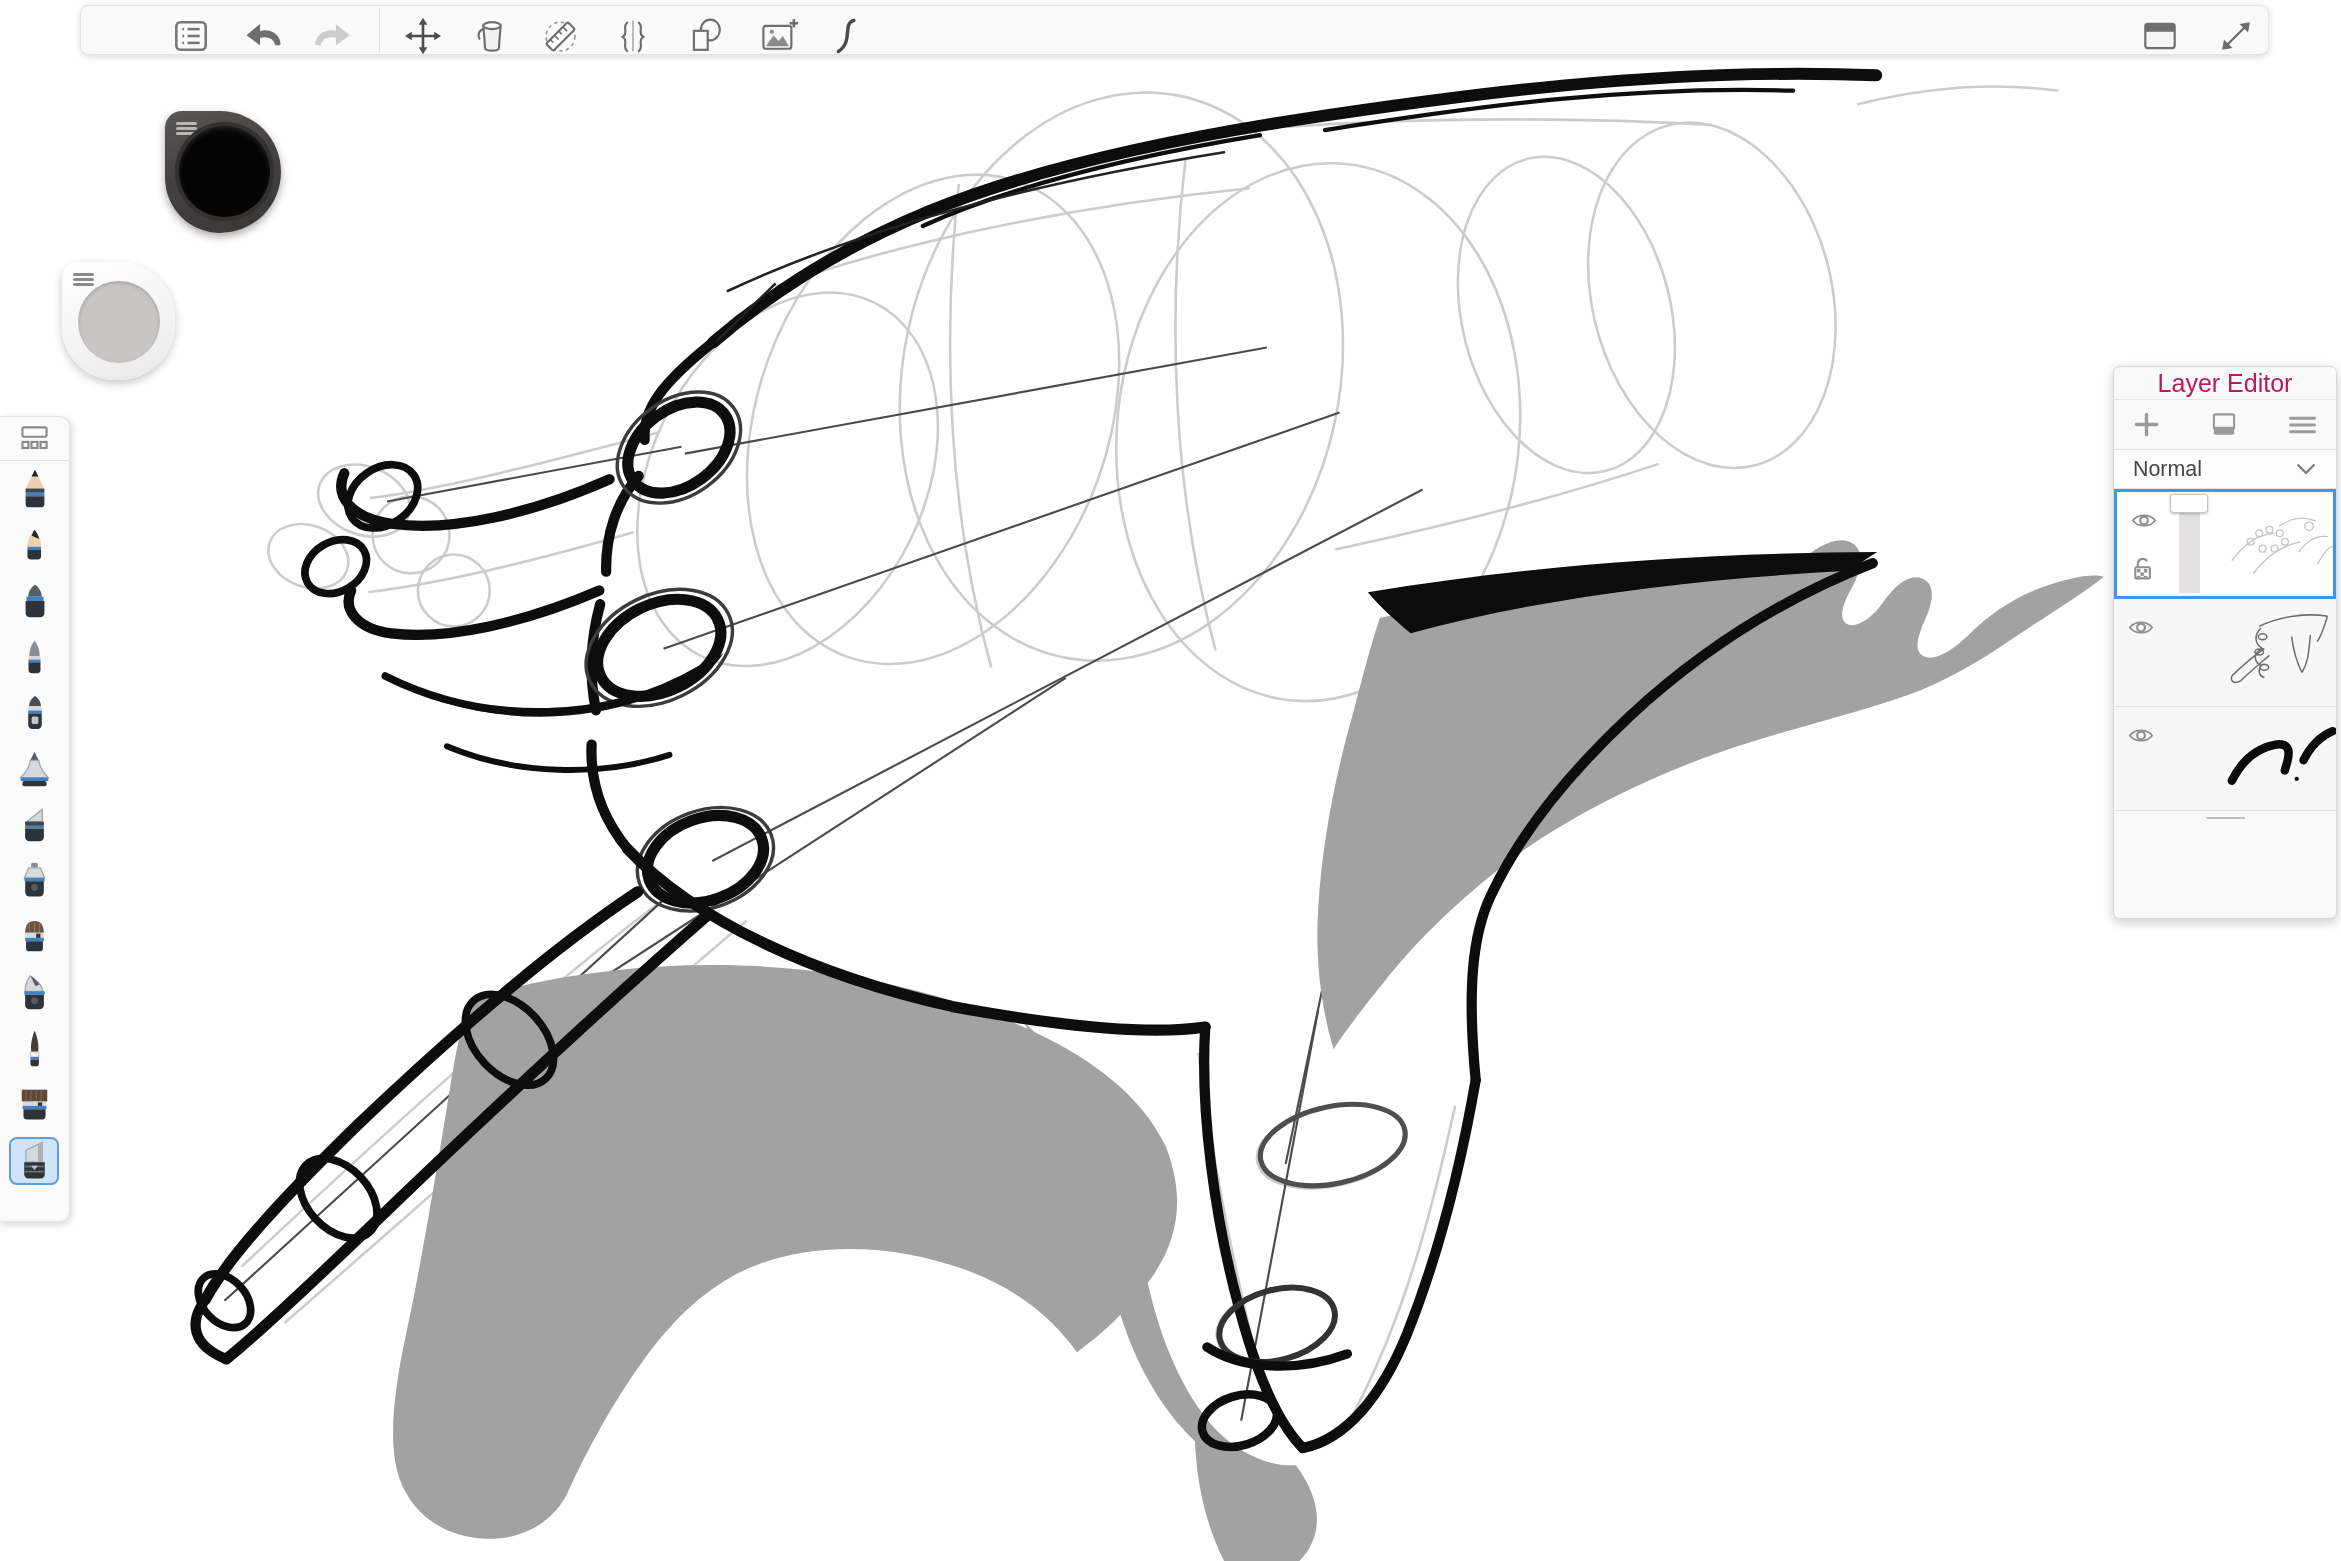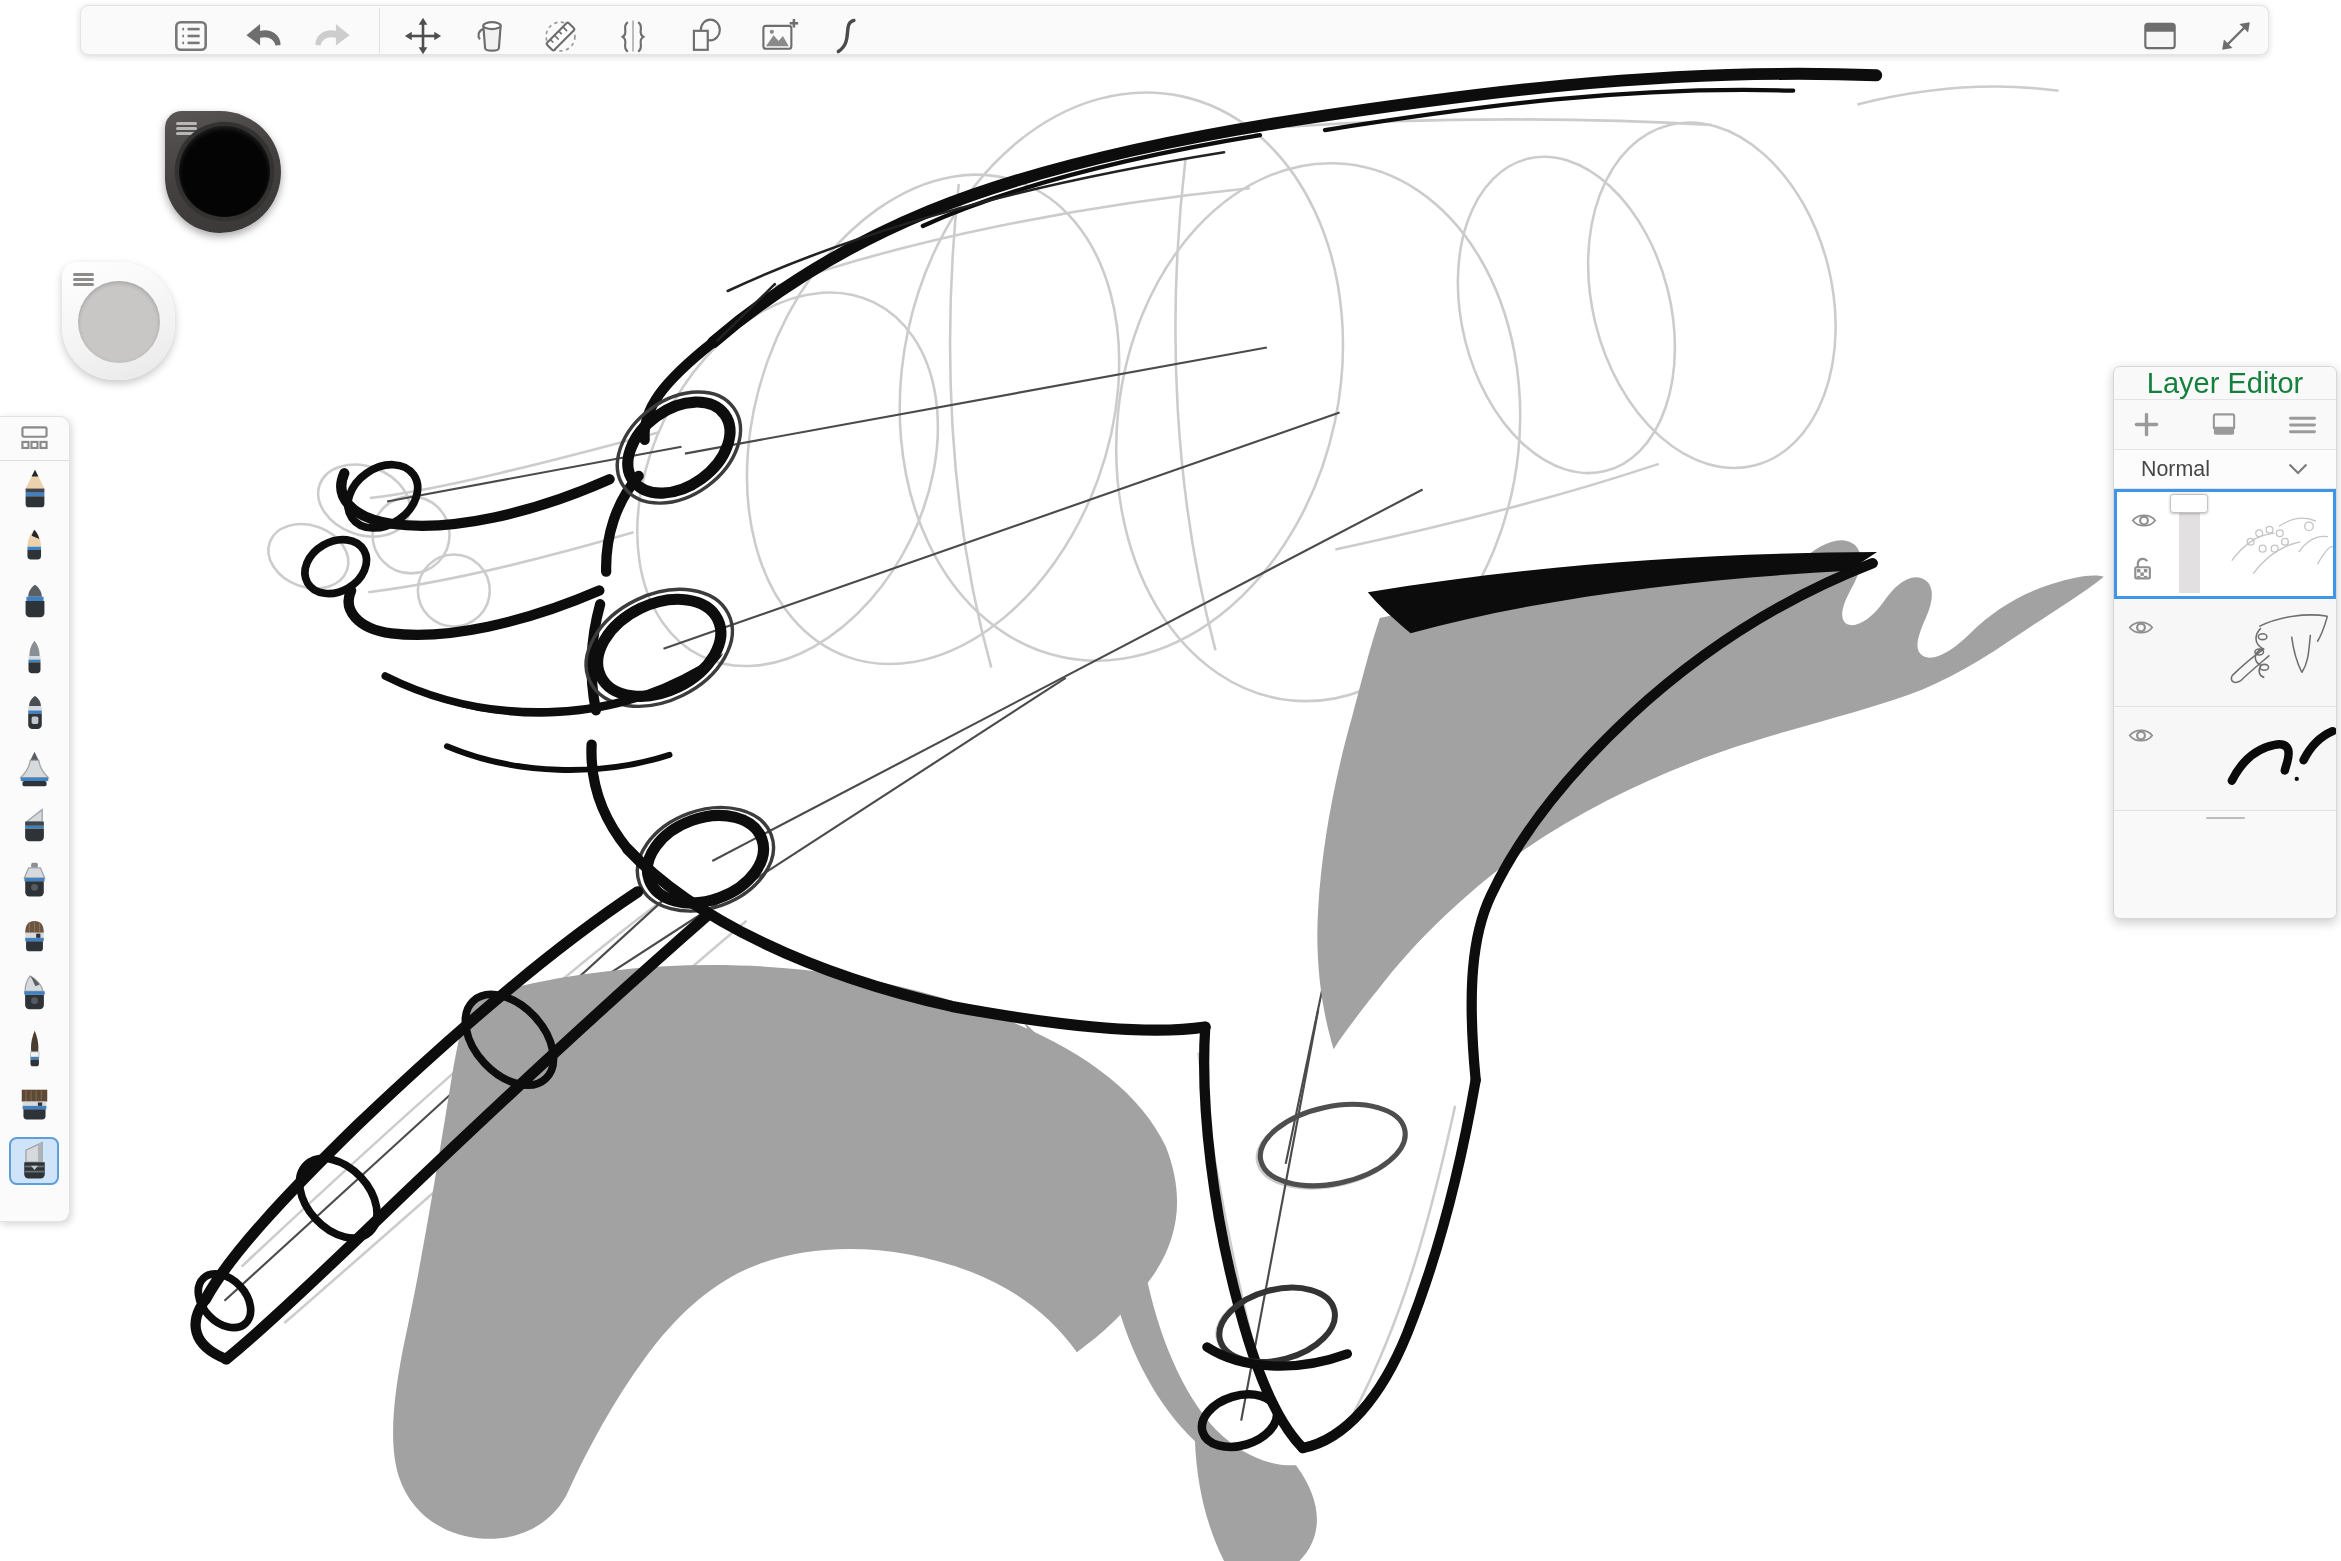--- a/index.html
+++ b/index.html
@@ -43,26 +43,26 @@
   .brushbar-divider { height:0.9px; background:#dedede; margin:0 0; }
   .brush-item { height:56px; display:flex; align-items:center; justify-content:center; position:relative; }
   .brush-item.selected::before { content:""; position:absolute; left:8.6px; top:4.3px; right:10.3px; bottom:4.3px;
      background:#cfe4f8; border:2.6px solid #5d9fd8; border-radius:7.7px; }
   .brush-item svg { position:relative; }
 
   
   .layer-editor { position:absolute; left:2113px; top:366px; width:224px; height:553px;
     background:#f9f9f9; border:0.9px solid #d7d7d7; border-radius:6.8px;
     box-shadow:0 3.4px 10.3px rgba(0,0,0,.2); z-index:20; overflow:hidden; }
-  .le-title { height:33px; line-height:33px; text-align:center; font-size:29px; color:#15803d;
+  .le-title { height:33px; line-height:33px; text-align:center; font-size:25px; color:#be185d;
     border-bottom:0.9px solid #e4e4e4; }
   .le-tools { height:50px; display:flex; align-items:center; justify-content:space-between;
     padding:0 19px; border-bottom:0.9px solid #e4e4e4; }
   .le-blend { height:39px; display:flex; align-items:center; justify-content:space-between;
-    padding:0 27px; border-bottom:0.9px solid #e4e4e4; background:#fcfcfc;gap:8px; }
+    padding:0 19px; border-bottom:0.9px solid #e4e4e4; background:#fcfcfc;gap:8px; }
   .le-blend span { font-size:21.4px; color:#474747; }
   .le-layers { position:relative; }
   .le-row { position:relative; border-bottom:0.9px solid #e2e2e2; background:#f7f7f7; }
   .le-row.selected { border:3.4px solid #3f96e8; background:#ffffff; }
   .le-eye { position:absolute; left:13.7px; top:19px; }
   .le-thumb { position:absolute; right:0; top:0; }
   .slider-track { position:absolute; left:62px; top:3.4px; width:20.5px; bottom:3.4px; background:#e2e0e0; }
   .slider-handle { position:absolute; left:53px; top:1.7px; width:38px; height:19px; background:#fff;
      border:0.9px solid #c4c4c4; border-radius:3.4px; box-shadow:0 0.9px 2.6px rgba(0,0,0,.25); }
   .le-lock { position:absolute; left:13.7px; bottom:13.7px; }

